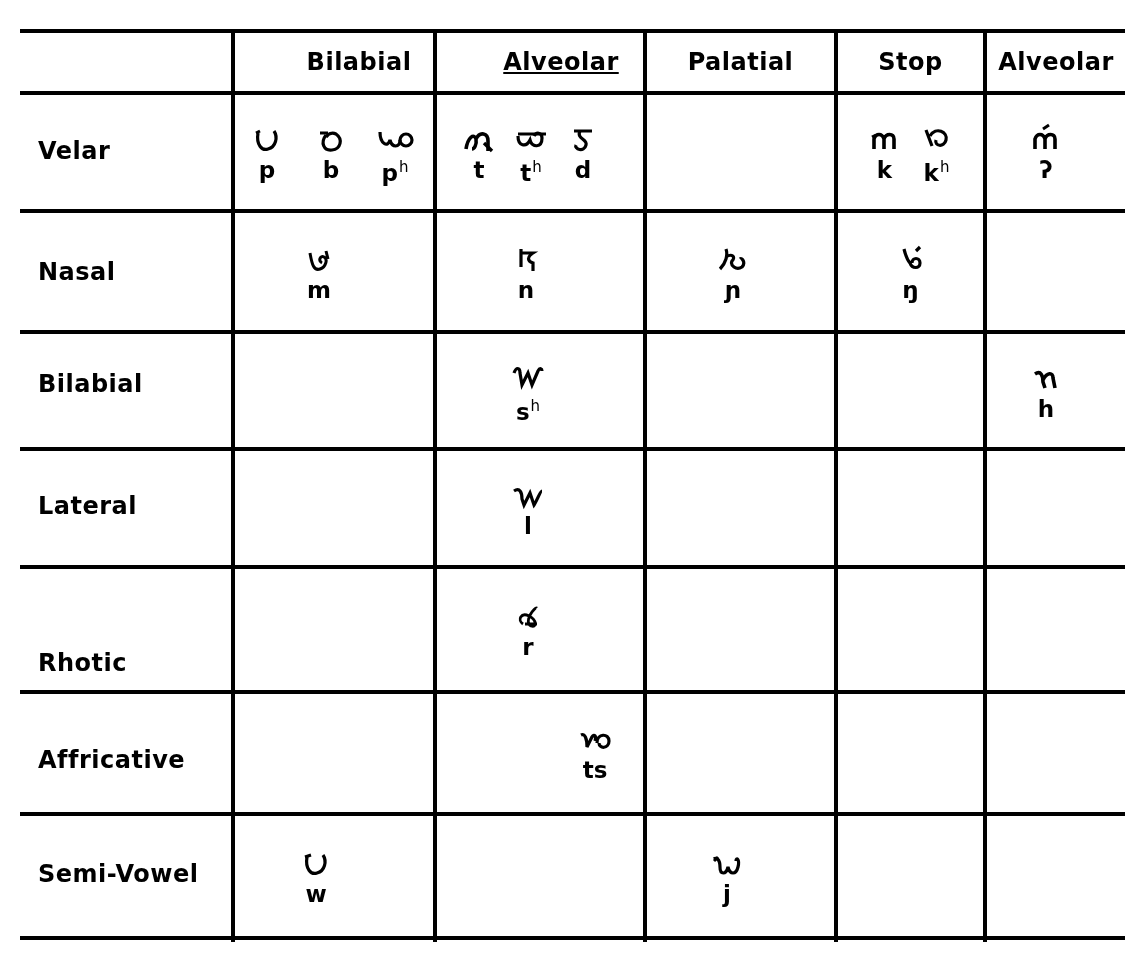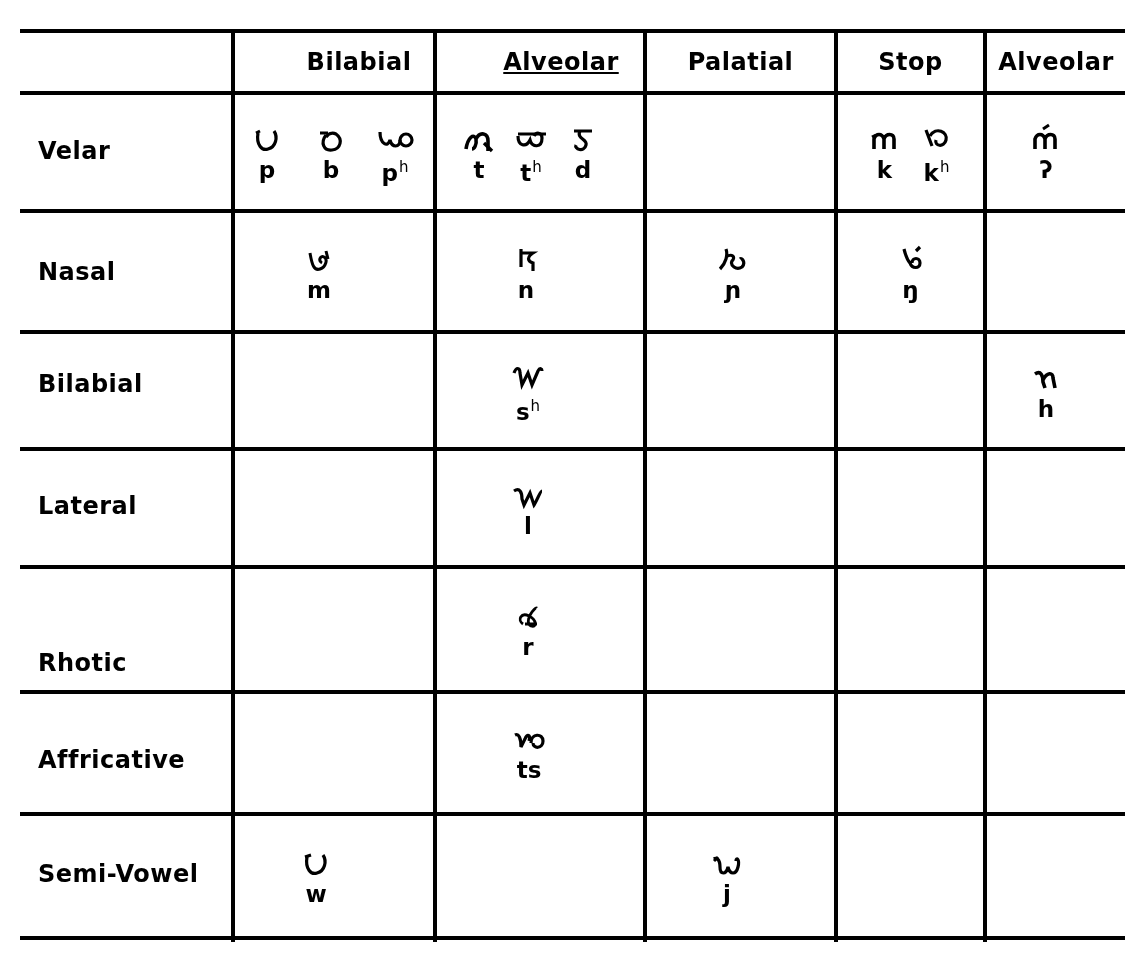--- a/index.html
+++ b/index.html
@@ -289,21 +289,21 @@
   <div class="phon">
     <div class="glyph">
         <svg viewBox="0 0 26 30">
           <use href="#g-r"></use>
         </svg>
       </div>
     <div class="ipa"><span>r</span></div>
   </div>
 </div>
 
-<div class="cell" style="left:437px; top:694px; width:184px; height:114px;">
+<div class="cell" style="left:437px; top:694px; width:184px; height:114px;justify-content:flex-end;">
   <div class="phon">
     <div class="glyph">
         <svg viewBox="0 0 32 30">
           <use href="#g-ts"></use>
         </svg>
       </div>
     <div class="ipa"><span>ts</span></div>
   </div>
 </div>
 

